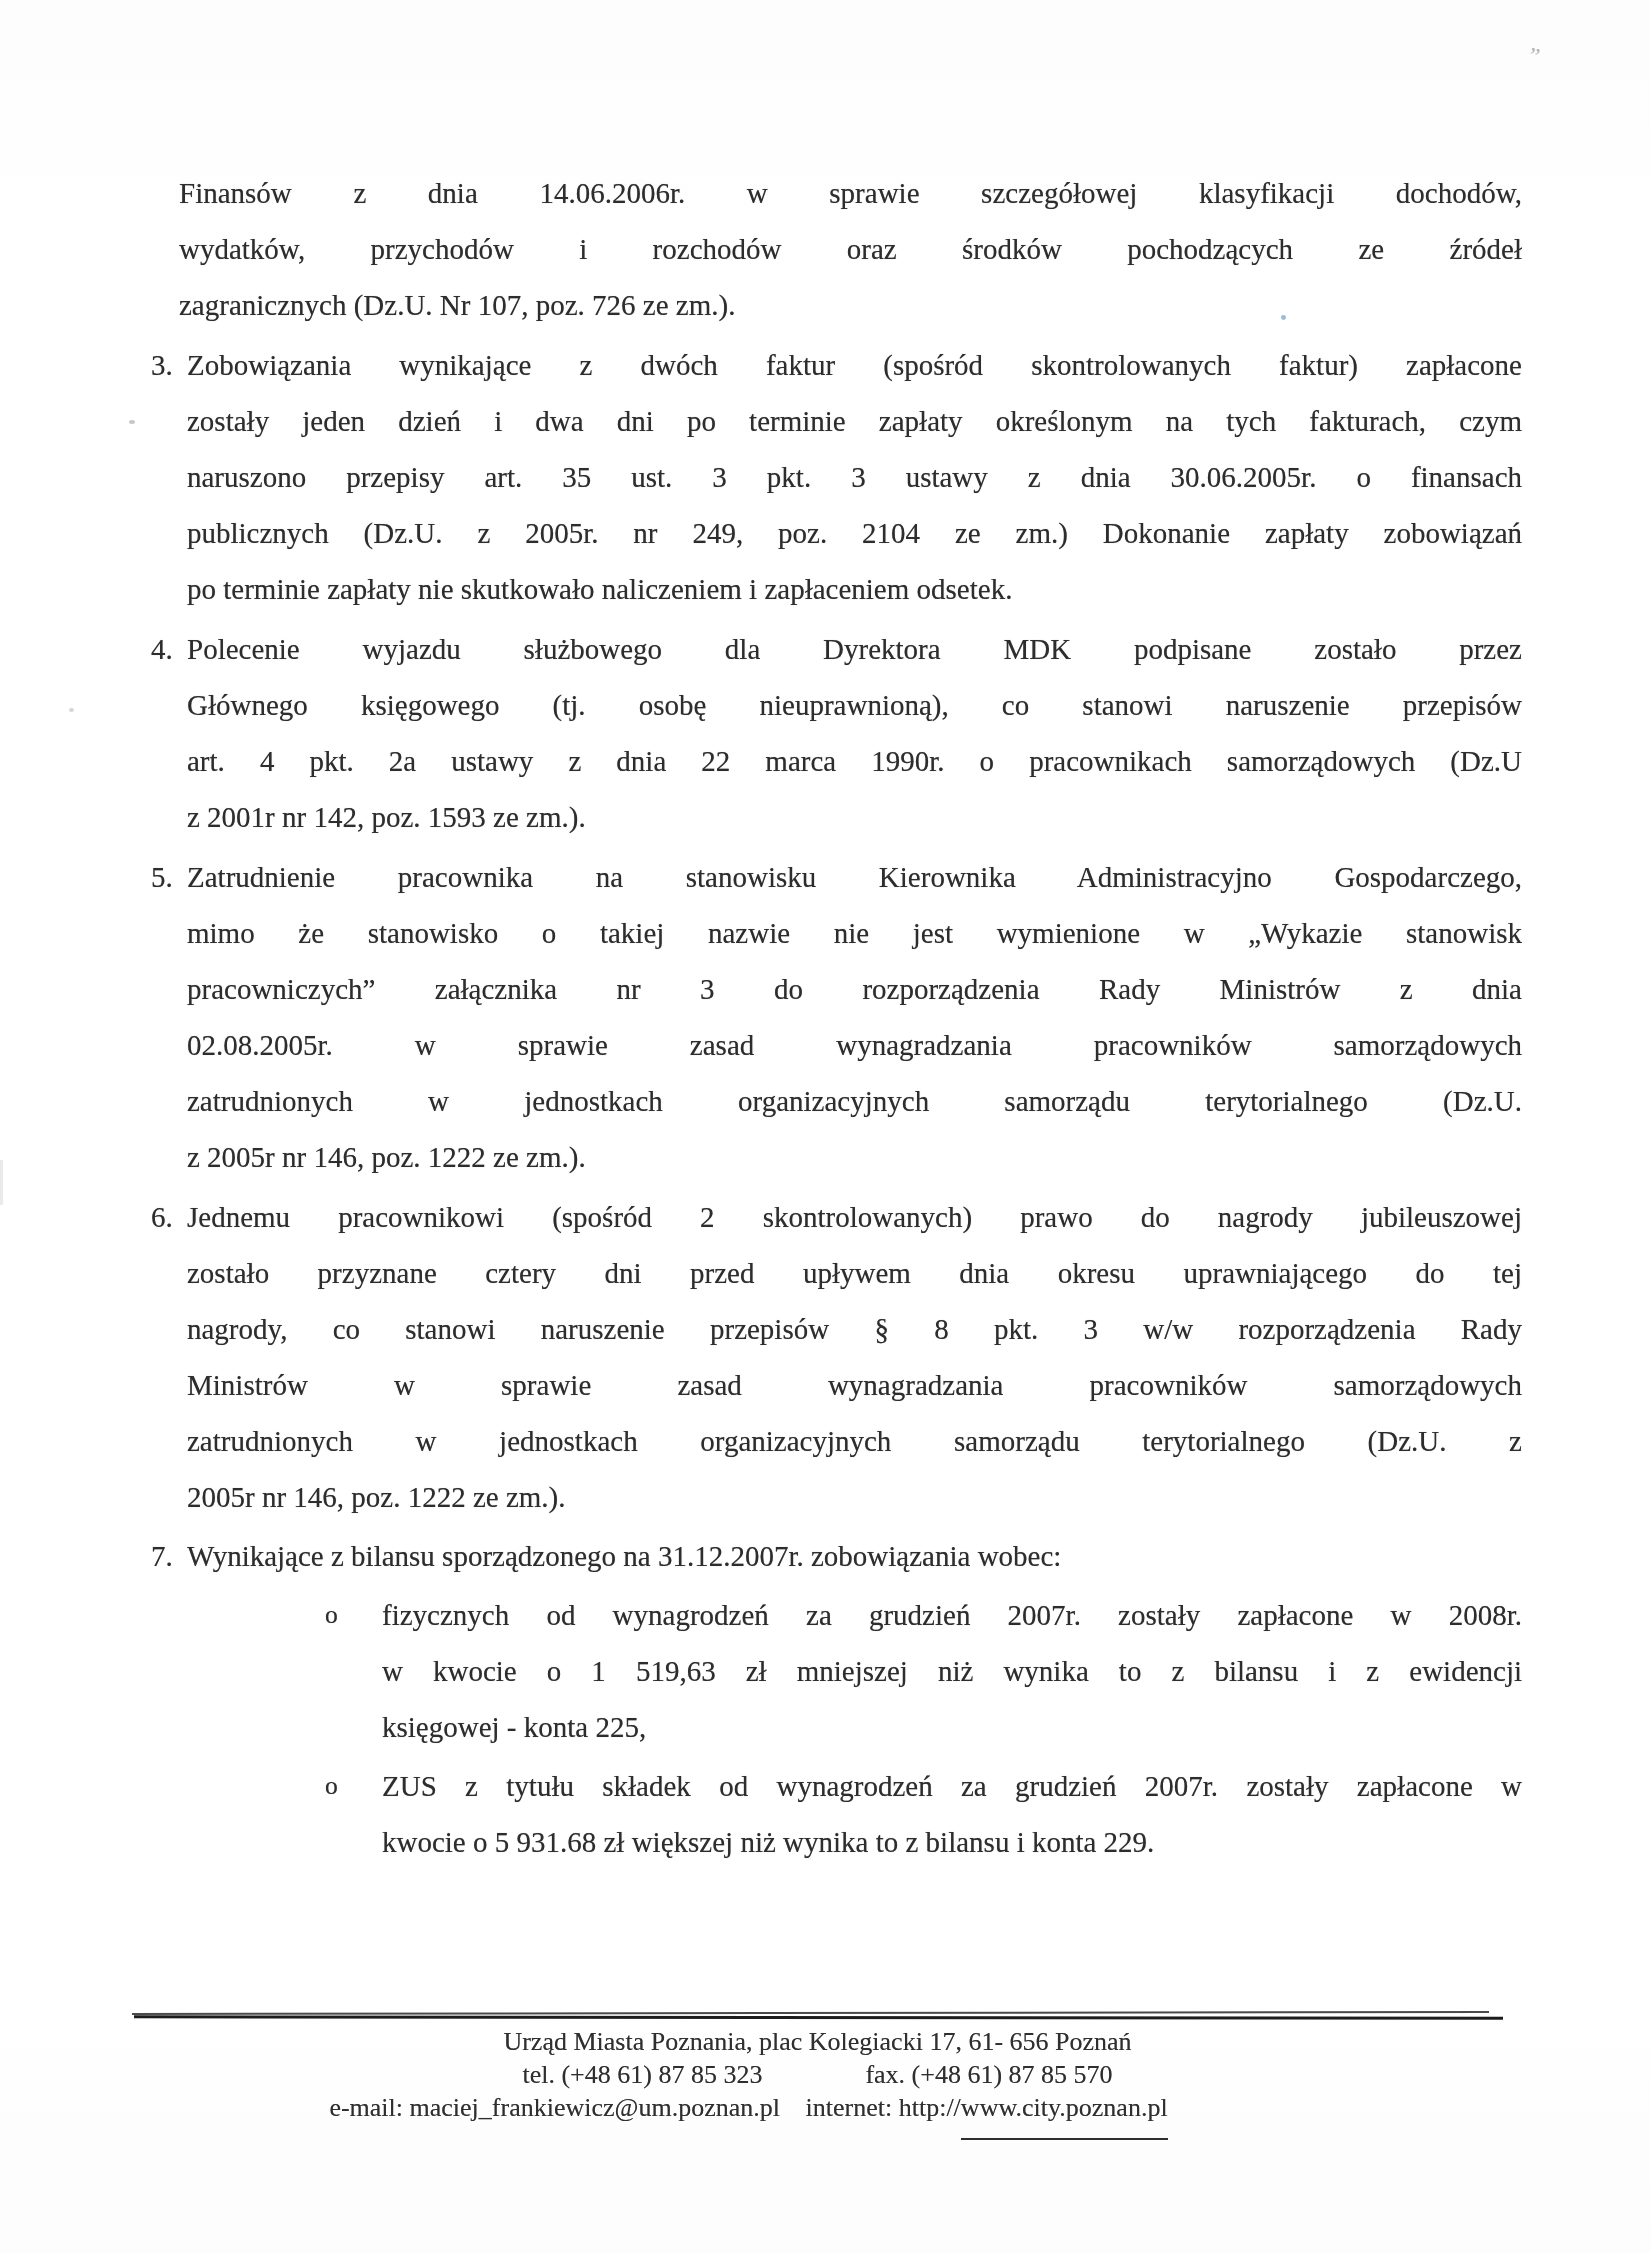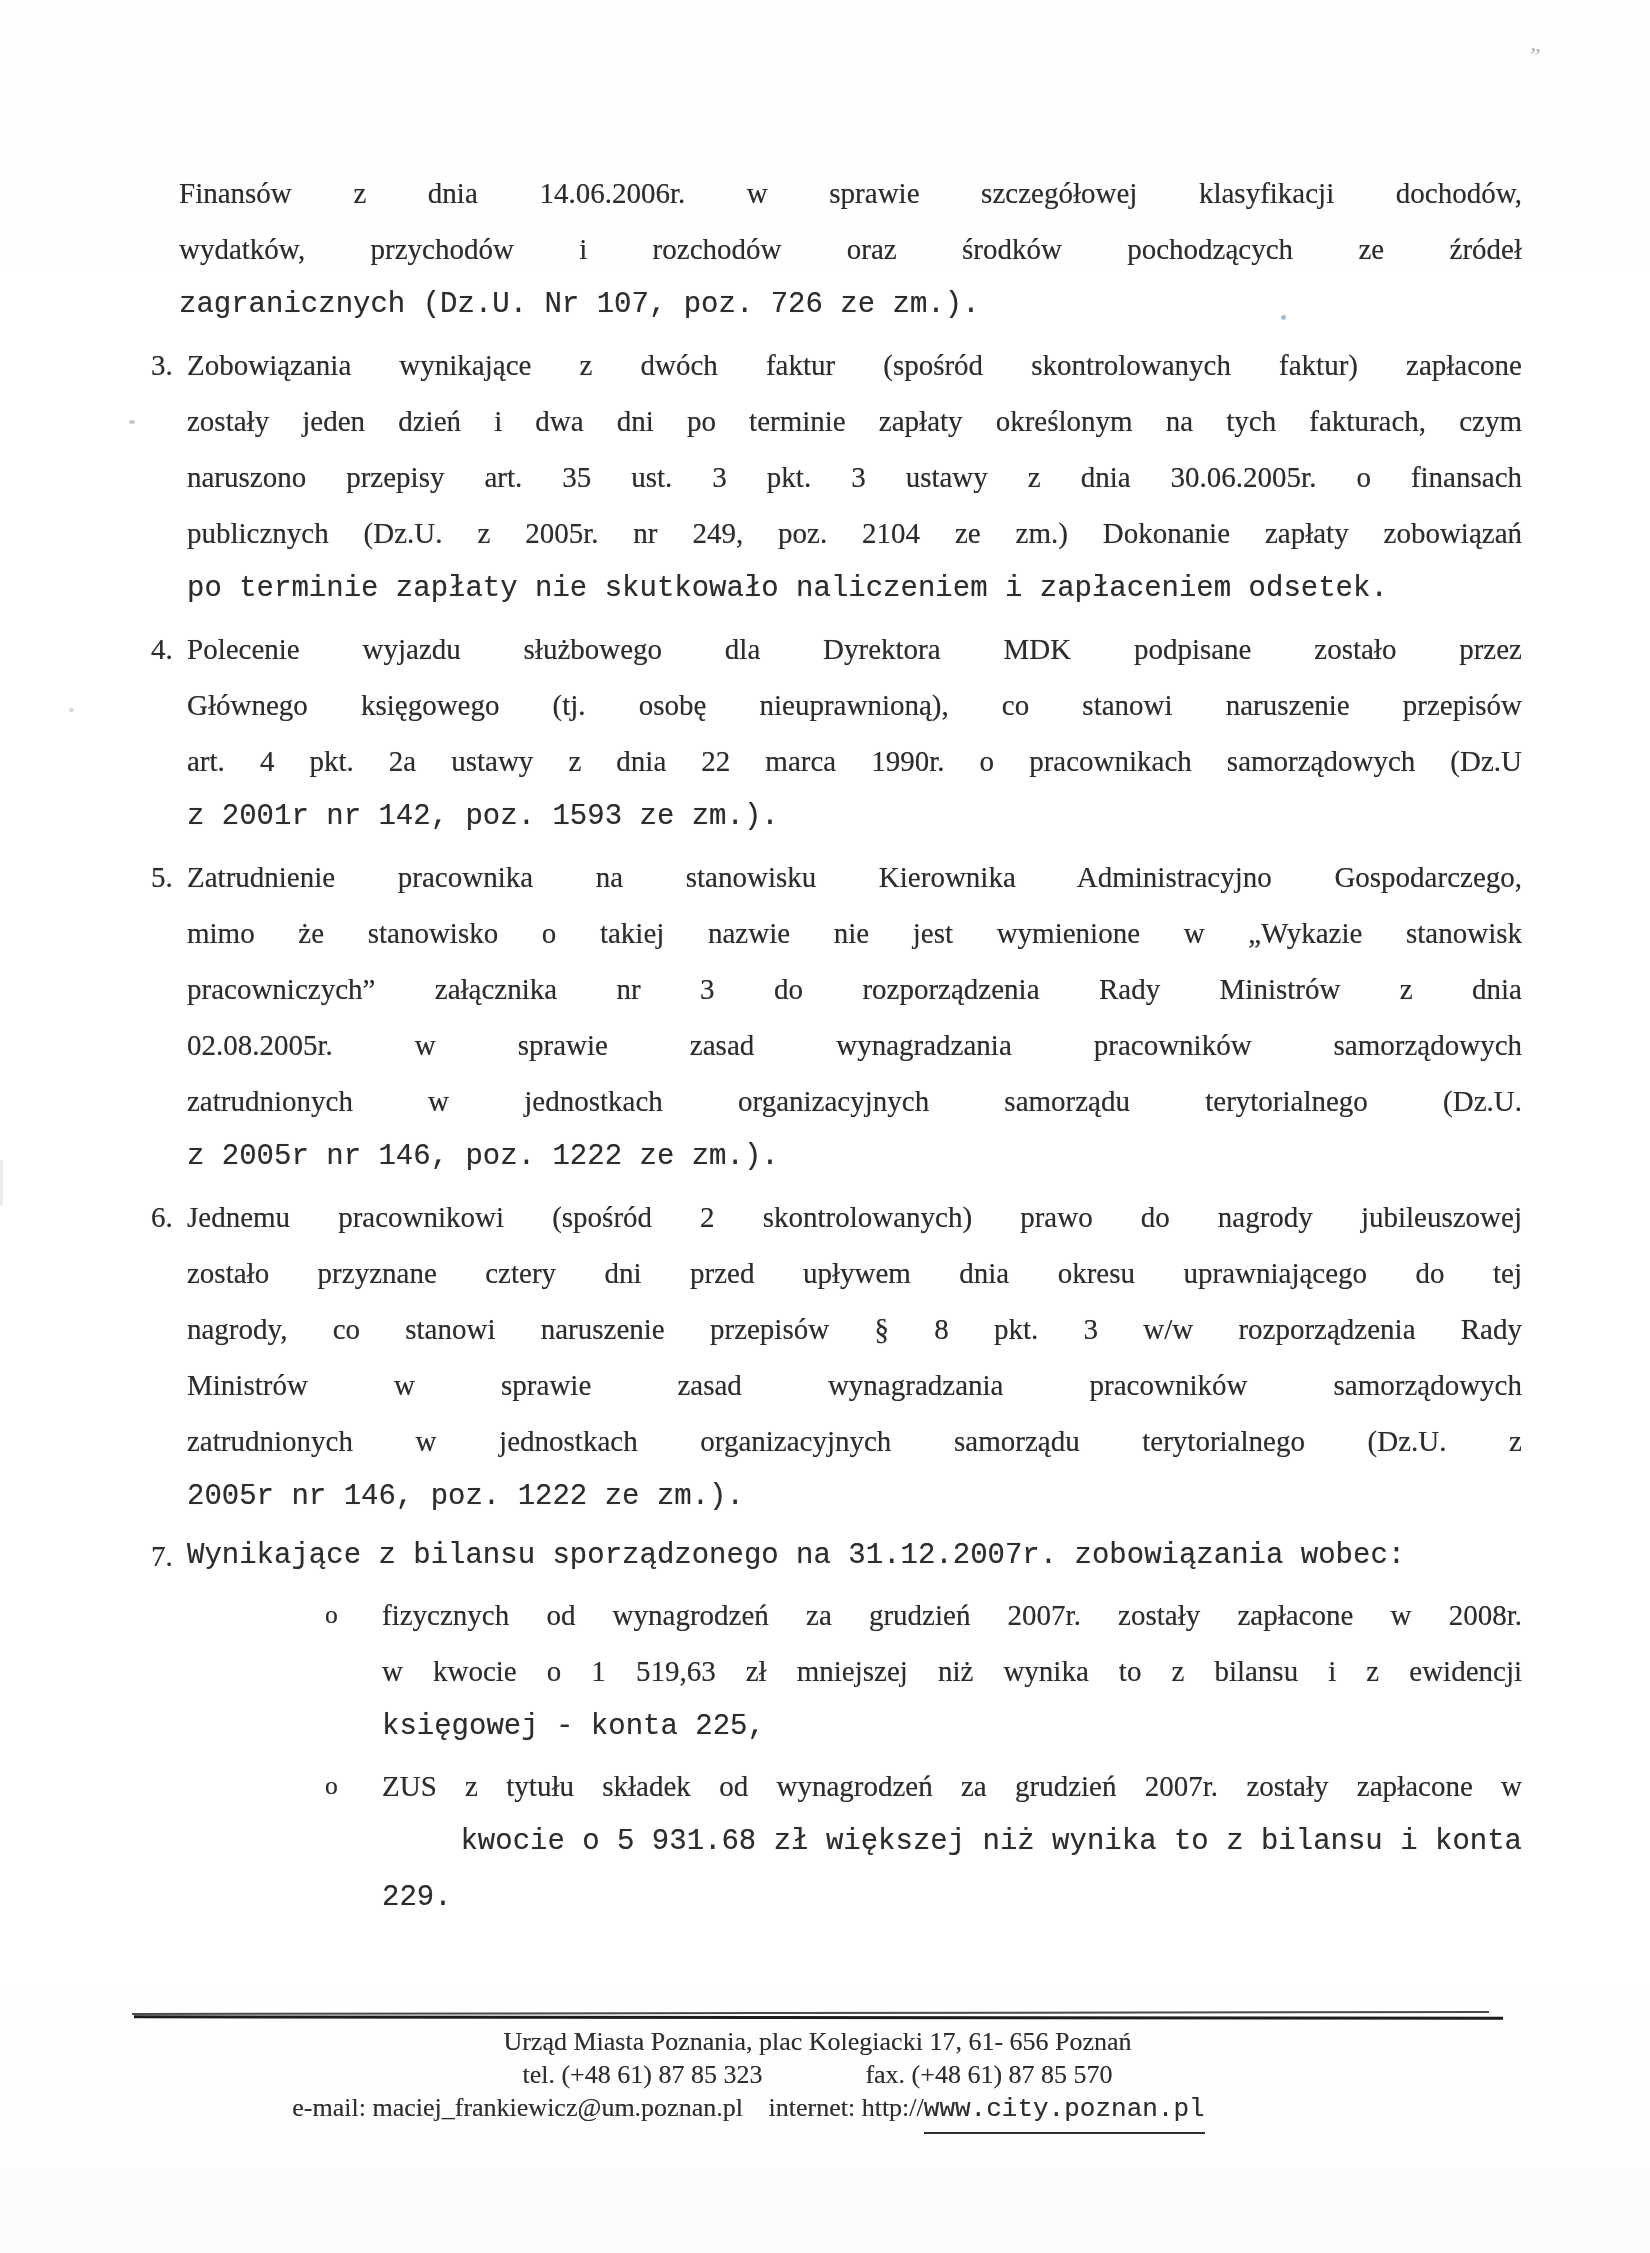--- a/index.html
+++ b/index.html
@@ -26,21 +26,21 @@
   }
 
   .para { flex: 1 1 auto; min-width: 0; }
   .line {
     height: 56px;
     line-height: 56px;
     text-align: justify;
     text-align-last: justify;
     overflow: visible;
   }
-  .line.last { text-align: right; text-align-last: left; font-family: Liberation Mono, monospace; }
+  .line.last { text-align: left; text-align-last: left; }
 
   .cont { margin-left: 28px; }
 
   .item { display: flex; margin-top: 3.9px; }
   .item .num {
     flex: 0 0 36px; width: 36px;
     line-height: 56px; height: 56px;
   }
 
   .sub { display: flex; margin-left: 174px; margin-top: 3px; }
@@ -73,22 +73,21 @@
   .footer-rule .rule-b {
     position: absolute; left: 2px; right: 0; top: 3.9px;
     height: 3px; background: #1c1c1c;
     transform: rotate(0.06deg);
   }
   .footer-telfax .fax { margin-left: 103px; }
   .footer-email-line { transform: translateX(-69px); }
   .footer-email-line .internet { margin-left: 25.6px; }
   .footer-email-line .url {
     border-bottom: 2px solid #2f2f2f;
-    padding-bottom: 8px;
-    font-family: Liberation Mono, monospace;
+    padding-bottom: 16px;
   }
 
   
   .speck { position: absolute; pointer-events: none; }
   .speck-quote { left: 1529px; top: 43px; color: #aeb6bd; font-size: 23.6px; transform: rotate(12deg); }
   .speck-blue  { left: 1281px; top: 315px; width: 4.9px; height: 4.9px; border-radius: 50%; background: #86a9cf; opacity: .8; }
   .speck-dot1  { left: 129px; top: 420px; width: 5.9px; height: 3.9px; border-radius: 50%; background: #c7c7c7; }
   .speck-dot2  { left: 69px;  top: 708px; width: 4.9px; height: 3.9px; border-radius: 50%; background: #d6d6d6; }
   .speck-edge  { left: 0; top: 1160px; width: 3px; height: 45px; background: #e8eaec; }
 </style>

